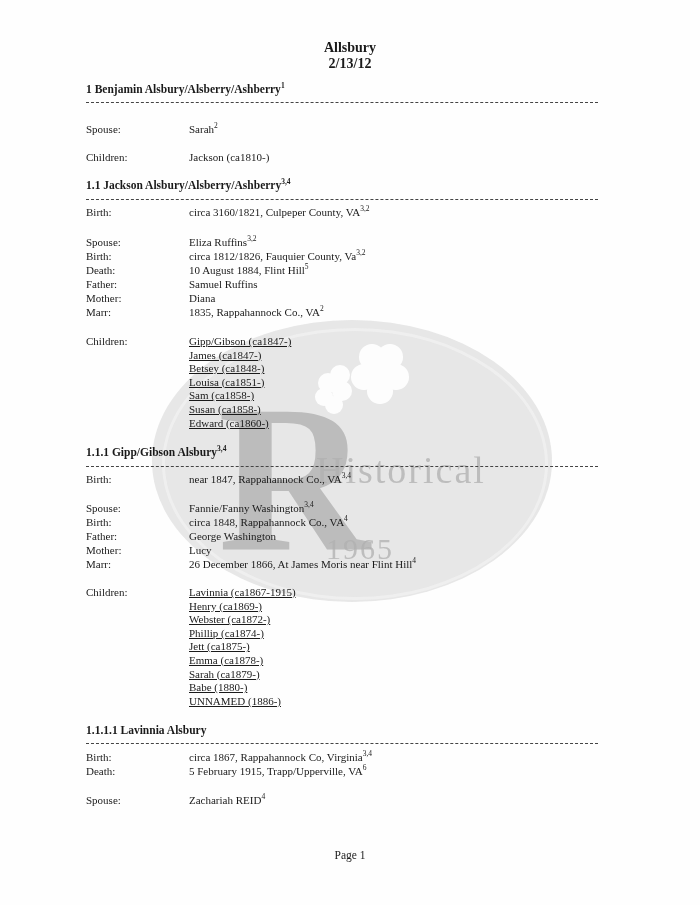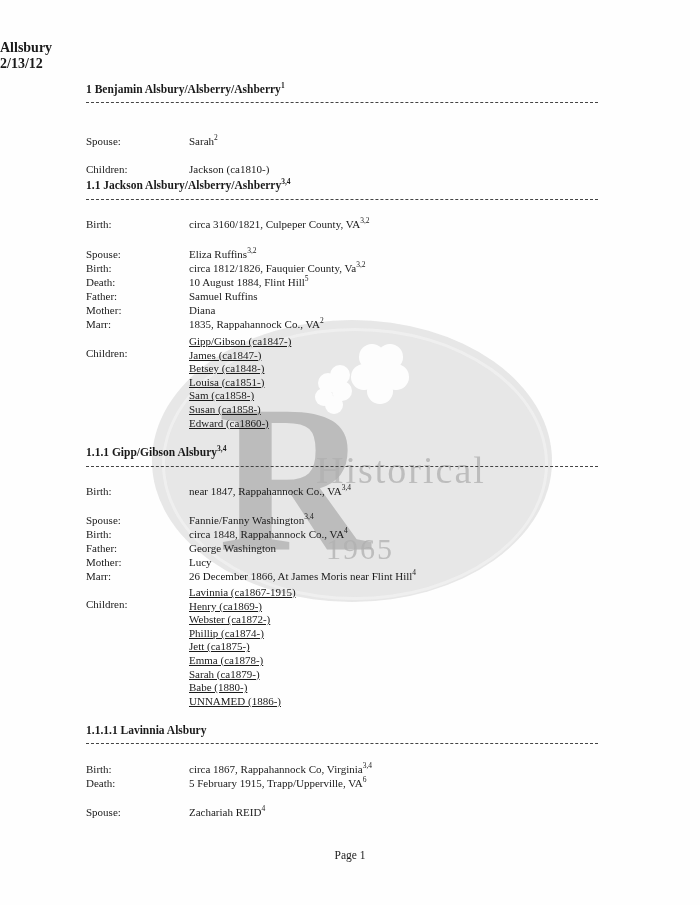--- a/index.html
+++ b/index.html
@@ -1,23 +1,23 @@
 <!DOCTYPE html>
 <html><head>
 <meta charset="utf-8">
 <style>
   html, body { margin:0; padding:0; }
   body { width:700px; height:905px; background:#fefefe; position:relative; overflow:hidden;
          font-family:"Liberation Serif", "DejaVu Serif", serif; color:#1a1a1a; }
   .page { position:absolute; left:0; top:0; width:700px; height:905px; }
-  .title { position:absolute; left:0; width:700px; font-weight:bold; font-size:14px; line-height:16px; }
+  .title { position:absolute; left:0; width:700px; text-align:center; font-weight:bold; font-size:14px; line-height:16px; }
   .heading { position:absolute; left:86px; font-weight:bold; font-size:11.5px; line-height:14px; white-space:nowrap;text-align:center; }
   .rule { position:absolute; left:86px; width:512px; height:0; border-top:1.6px dashed #444;
           background-image:none; }
-  .row { position:absolute; left:86px; font-size:11px; line-height:13.6px; white-space:nowrap;margin-top:12px; }
+  .row { position:absolute; left:86px; font-size:11px; line-height:13.6px; white-space:nowrap; }
   .row .lbl { display:inline-block; width:103px; }
   .row .val { display:inline-block; }
   sup { font-size:7.5px; line-height:0; vertical-align:5px; }
   .children { position:absolute; left:189px; font-size:11px; line-height:13.6px; white-space:nowrap;text-decoration:underline; }
   .children div { height:13.6px; }
   .footer { position:absolute; left:0; width:700px; top:849px; text-align:center; font-size:11.5px; }
   
   .wm { position:absolute; left:152px; top:320px; width:400px; height:282px; border-radius:50%;
         background:#d4d4d4; opacity:0.55; z-index:0; }
   .wm-ring { position:absolute; left:162px; top:328px; width:380px; height:266px; border-radius:50%;

